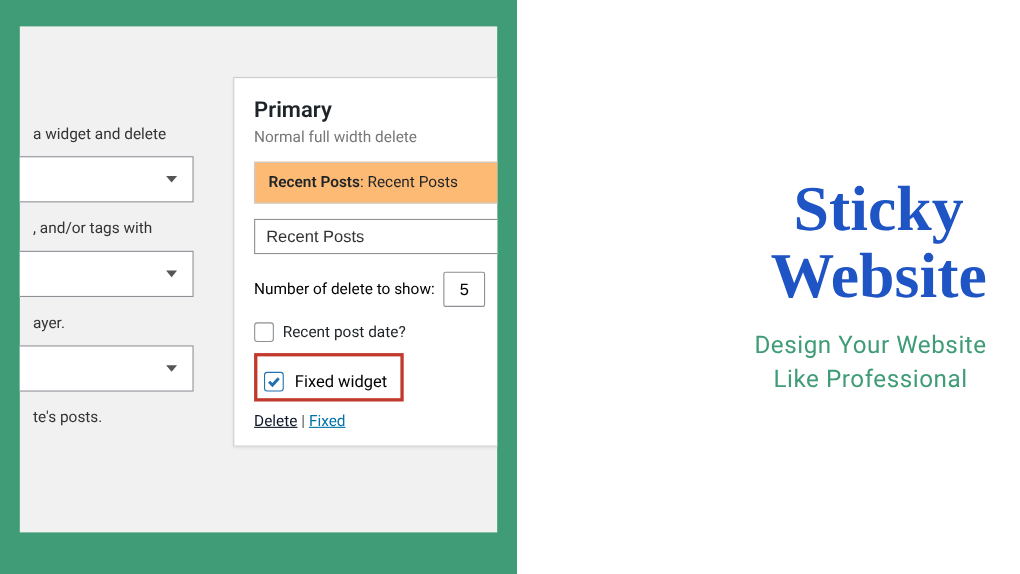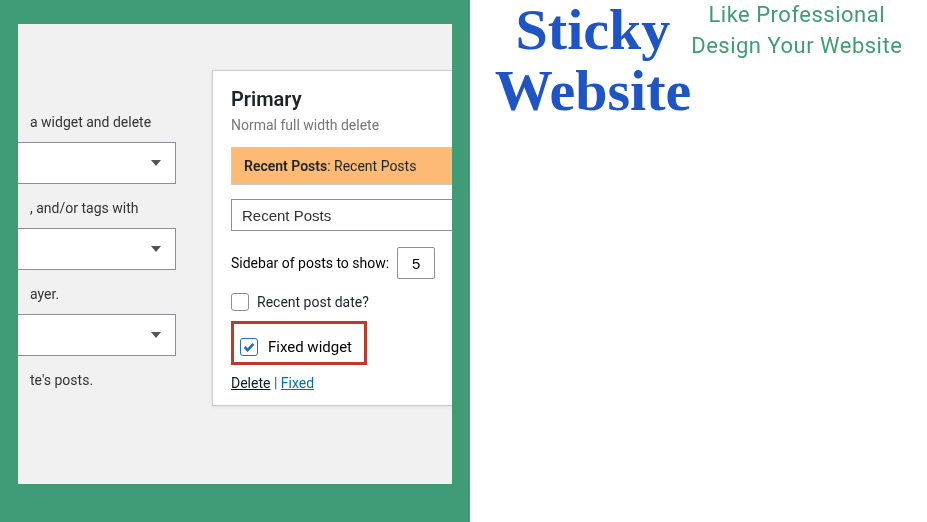--- a/index.html
+++ b/index.html
@@ -23,21 +23,21 @@
 .check-row { display: flex; align-items: center; gap: 8px; margin-top: 14px; font-size: 14px; color: #1d2327; }
 .checkbox { width: 18px; height: 18px; border: 1px solid #8c8f94; border-radius: 3px; background: #fff; display: flex; align-items: center; justify-content: center; }
 .checkbox.checked { border-color: #2271b1; }
 .checkbox.checked svg { display: block; }
 .checkbox svg { display: none; width: 14px; height: 14px; stroke: #2271b1; stroke-width: 3; fill: none; }
 .highlight-box { border: 3px solid #c0392b; padding: 14px 12px 6px 6px; display: inline-flex; align-items: center; gap: 10px; margin-top: 10px; }
 .links-row { margin-top: 10px; font-size: 14px; }
 .links-row a { color: #0073aa; text-decoration: underline; }
 .links-row .delete { color: #0f172a; }
 .sep { color: #555; }
-.right-panel { flex: 1; display: flex; flex-direction: row; align-items: flex-start; justify-content: center; }
+.right-panel { flex: 1; display: flex; flex-direction: column; align-items: flex-end; justify-content: center; padding-right: 30px; }
 .headline { font-family: Georgia, "Times New Roman", serif; font-size: 58px; font-weight: 700; color: #1f54c4; text-align: center; line-height: 1.05; margin-bottom: 18px; }
 .tagline { font-size: 22px; color: #3f9c76; text-align: center; line-height: 1.4; letter-spacing: 0.5px; }
 </style>
 </head>
 <body>
 
 <div class="left-panel">
   <div class="wp-screenshot">
 
     <div class="left-col">
@@ -61,21 +61,21 @@
         <div class="widget-title-main">Primary</div>
         <div class="widget-subtitle">Normal full width delete</div>
 
         <div class="widget-header">
           <strong>Recent Posts</strong><span>: Recent Posts</span>
         </div>
 
         <input class="text-input" value="Recent Posts" style="">
 
         <div class="row-num">
-          <span style="font-size:14px;">Sidebar of posts to show:</span>
+          <span style="font-size:14px;">Number of delete to show:</span>
           <input class="num-input" value="5" style="">
         </div>
 
         <div class="check-row">
           <span class="checkbox">
             
           </span>
           <span>Recent post date?</span>
         </div>
 
@@ -98,16 +98,16 @@
 
   </div>
 </div>
 
 <div class="right-panel">
   <div class="headline">
     <div>Sticky</div>
     <div>Website</div>
   </div>
   <div class="tagline">
+    <div>Design Your Website</div>
     <div>Like Professional</div>
-    <div>Design Your Website</div>
   </div>
 </div>
 
 </body></html>

